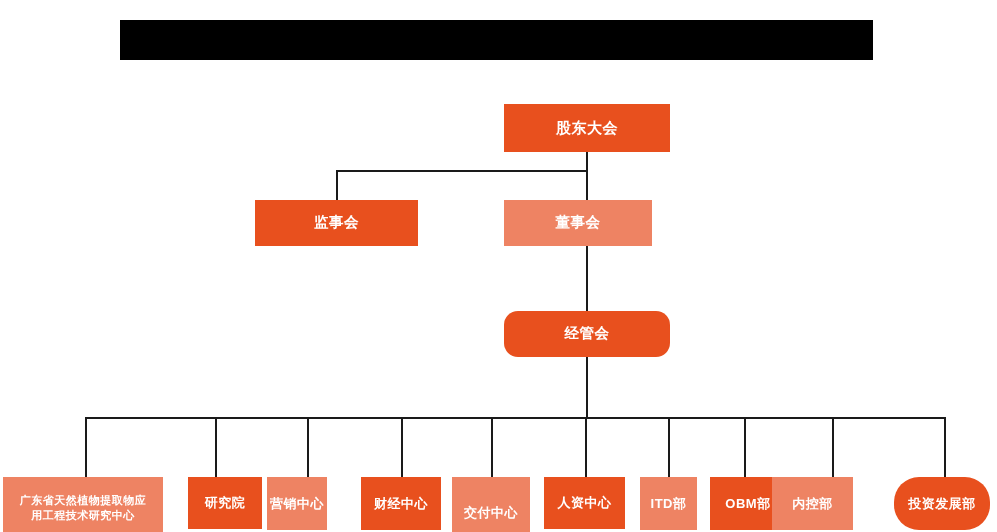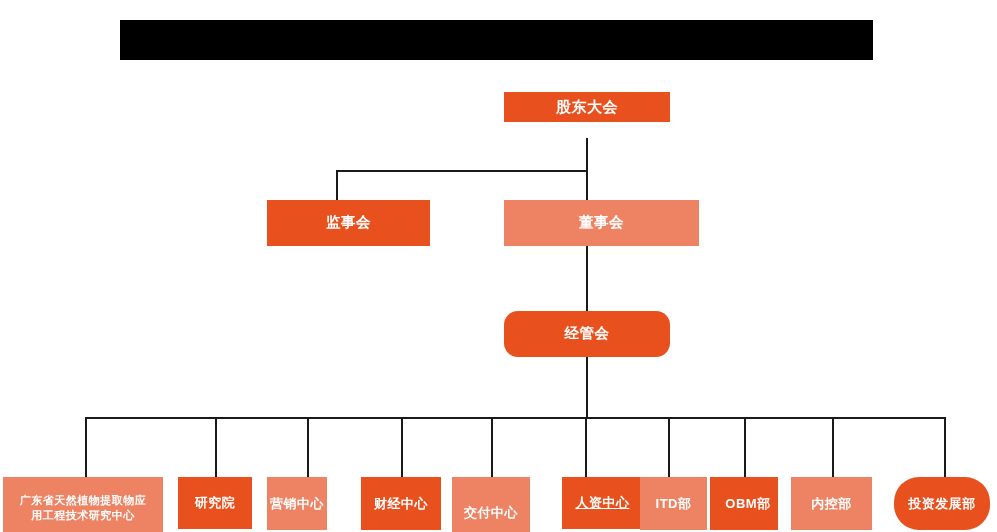--- a/index.html
+++ b/index.html
@@ -88,62 +88,62 @@
       <div class="line v" style="left: 307px; top: 417px; height: 60px; background: rgb(26, 26, 26);"></div>
       <div class="line v" style="left: 401px; top: 417px; height: 60px; background: rgb(26, 26, 26);"></div>
       <div class="line v" style="left: 491px; top: 417px; height: 60px; background: rgb(26, 26, 26);"></div>
       <div class="line v" style="left: 585px; top: 417px; height: 60px; background: rgb(26, 26, 26);"></div>
       <div class="line v" style="left: 668px; top: 417px; height: 60px; background: rgb(26, 26, 26);"></div>
       <div class="line v" style="left: 744px; top: 417px; height: 60px; background: rgb(26, 26, 26);"></div>
       <div class="line v" style="left: 832px; top: 417px; height: 60px; background: rgb(26, 26, 26);"></div>
       <div class="line v" style="left: 944px; top: 417px; height: 60px; background: rgb(26, 26, 26);"></div>
     </div>
 
-  <div class="node dark t-big" style="left: 504px; top: 92px; width: 166px; height: 30px;">
+  <div class="node dark t-big" style="left: 504px; top: 104px; width: 166px; height: 48px;">
     <span class="label">股东大会</span>
   </div>
 
-  <div class="node dark t-mid" style="left: 255px; top: 200px; width: 163px; height: 46px; margin-left: 12px;">
+  <div class="node dark t-mid" style="left: 255px; top: 200px; width: 163px; height: 46px;">
     <span class="label">监事会</span>
   </div>
 
-  <div class="node light t-mid" style="left: 504px; top: 200px; width: 195px; height: 46px;">
+  <div class="node light t-mid" style="left: 504px; top: 200px; width: 148px; height: 46px;">
     <span class="label">董事会</span>
   </div>
 
   <div class="node dark t-mid" style="left: 504px; top: 311px; width: 166px; height: 46px; border-radius: 14px;">
     <span class="label">经管会</span>
   </div>
 
   <div id="dept-nodes">
       <div class="node light t-tiny" style="left: 3px; top: 477px; width: 160px; height: 62px;">
         <span class="label">广东省天然植物提取物应<br>用工程技术研究中心</span>
       </div>
-      <div class="node dark t-small" style="left: 178px; top: 477px; width: 74px; height: 52px;">
+      <div class="node dark t-small" style="left: 188px; top: 477px; width: 74px; height: 52px;">
         <span class="label">研究院</span>
       </div>
       <div class="node light t-small" style="left: 267px; top: 477px; width: 60px; height: 53px;">
         <span class="label">营销中心</span>
       </div>
       <div class="node dark t-small" style="left: 361px; top: 477px; width: 80px; height: 53px;">
         <span class="label">财经中心</span>
       </div>
       <div class="node light t-small" style="left: 452px; top: 477px; width: 78px; height: 71px;">
         <span class="label">交付中心</span>
       </div>
-      <div class="node dark t-small" style="left: 562px; top: 477px; width: 81px; height: 52px; text-decoration: underline;">
+      <div class="node dark t-small" style="left: 544px; top: 477px; width: 81px; height: 52px;">
         <span class="label">人资中心</span>
       </div>
-      <div class="node light t-small" style="left: 640px; top: 477px; width: 67px; height: 53px; justify-content: center;">
+      <div class="node light t-small" style="left: 640px; top: 477px; width: 57px; height: 53px; justify-content: center;">
         <span class="label">ITD部</span>
       </div>
       <div class="node dark t-small" style="left: 710px; top: 477px; width: 68px; height: 53px; padding-left: 10px;">
         <span class="label">OBM部</span>
       </div>
-      <div class="node light t-small" style="left: 791px; top: 477px; width: 81px; height: 53px;">
+      <div class="node light t-small" style="left: 772px; top: 477px; width: 81px; height: 53px;">
         <span class="label">内控部</span>
       </div>
       <div class="node dark t-small" style="left: 894px; top: 477px; width: 96px; height: 53px; border-radius: 25px;">
         <span class="label">投资发展部</span>
       </div>
     </div>
 
 </div>
 
 </body></html>

